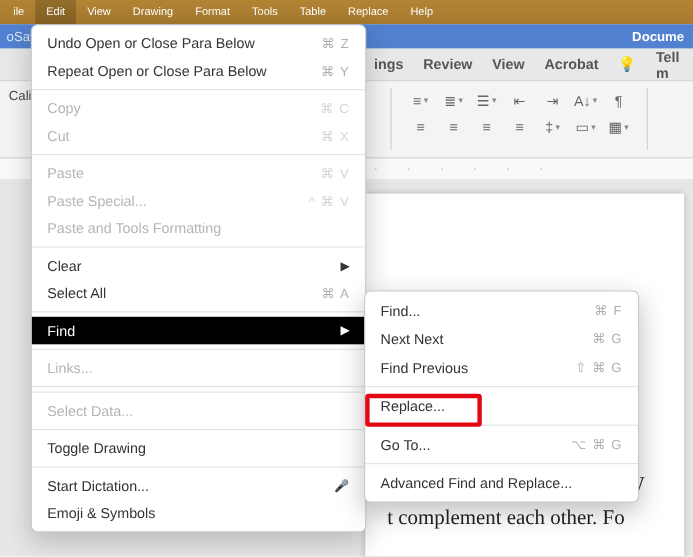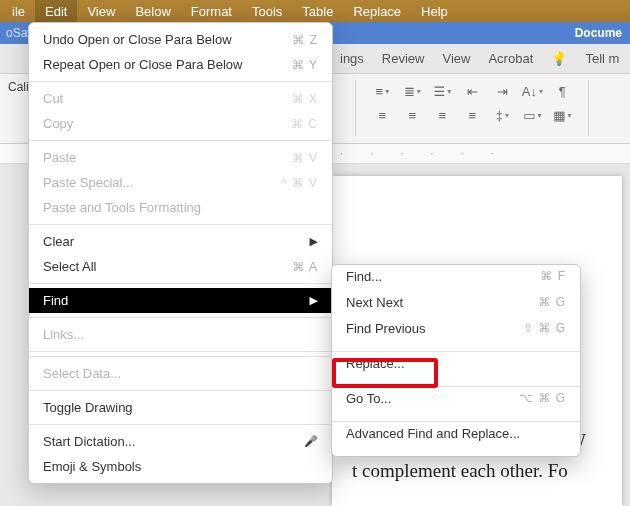--- a/index.html
+++ b/index.html
@@ -13,21 +13,21 @@
     position: relative;
     color: #333;
   }
   
   .menubar {
     display: flex;
     align-items: center;
     height: 22px;
     background: linear-gradient(#b28535,#a6792e);
     color: #fff;
-    font-size: 13px;
+    font-size: 10px;
     padding: 0 2px;
   }
   .menubar .mitem {
     padding: 2px 10px;
     height: 100%;
     display: flex;
     align-items: center;
   }
   .menubar .mitem.active {
     background: rgba(0,0,0,0.18);
@@ -60,21 +60,21 @@
     height: 30px;
     background: #e8e8e8;
     border-bottom: 1px solid #d0d0d0;
     display:flex;
     align-items:center;
     padding-left:340px;
     gap:18px;
     font-size:13px;
     color:#555;
   }
-  .ribbon-tabs .tab { cursor:default; }
+  .ribbon-tabs .tab { cursor:default;font-weight:bold; }
   .lightbulb { font-size:13px; color:#888; }
   
   .ribbon {
     height: 70px;
     background:#f4f4f4;
     border-bottom:1px solid #d0d0d0;
     position:relative;
     display:flex;
     align-items:flex-start;
     padding:6px 8px;
@@ -185,21 +185,21 @@
     background:#fff;
     border:1px solid #c9c9c9;
     border-radius:6px;
     box-shadow:0 8px 24px rgba(0,0,0,0.25);
     padding:4px 0;
     z-index:25;
     font-size:13px;
   }
   .submenu .row {
     display:flex;
-    align-items:flex-start;
+    align-items:center;
     height:26px;
     padding:0 14px;
     color:#333;
   }
   .submenu .row .shortcut {
     margin-left:auto;
     color:#b0b0b0;
     font-size:12px;
     letter-spacing:1px;
   }
@@ -221,21 +221,21 @@
     pointer-events:none;
   }
 </style>
 </head>
 <body>
 
 <div class="menubar">
   <div class="mitem">ile</div>
   <div class="mitem active">Edit</div>
   <div class="mitem">View</div>
-  <div class="mitem">Below</div>
+  <div class="mitem">Drawing</div>
   <div class="mitem">Format</div>
   <div class="mitem">Tools</div>
   <div class="mitem">Table</div>
   <div class="mitem">Replace</div>
   <div class="mitem">Help</div>
 </div>
 
 <div class="titlebar">
   <span class="autosave">oSave</span>
   <span class="doc-title">Docume</span>
@@ -299,26 +299,26 @@
   <div class="row">
     <span>Undo Open or Close Para Below</span>
     <span class="shortcut">⌘ Z</span>
   </div>
   <div class="row">
     <span>Repeat Open or Close Para Below</span>
     <span class="shortcut">⌘ Y</span>
   </div>
   <hr>
   <div class="row disabled">
+    <span>Copy</span>
+    <span class="shortcut">⌘ C</span>
+  </div>
+  <div class="row disabled">
     <span>Cut</span>
     <span class="shortcut">⌘ X</span>
-  </div>
-  <div class="row disabled">
-    <span>Copy</span>
-    <span class="shortcut">⌘ C</span>
   </div>
   <hr>
   <div class="row disabled">
     <span>Paste</span>
     <span class="shortcut">⌘ V</span>
   </div>
   <div class="row disabled">
     <span>Paste Special...</span>
     <span class="shortcut">^ ⌘ V</span>
   </div>

